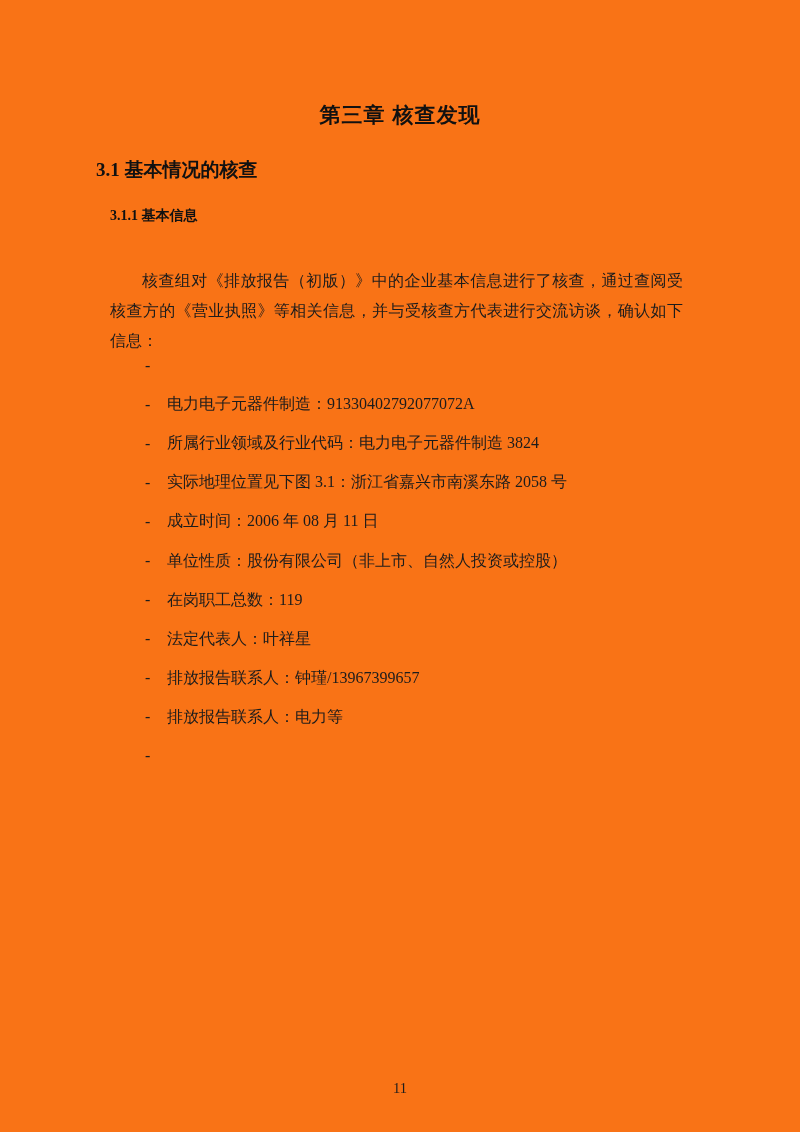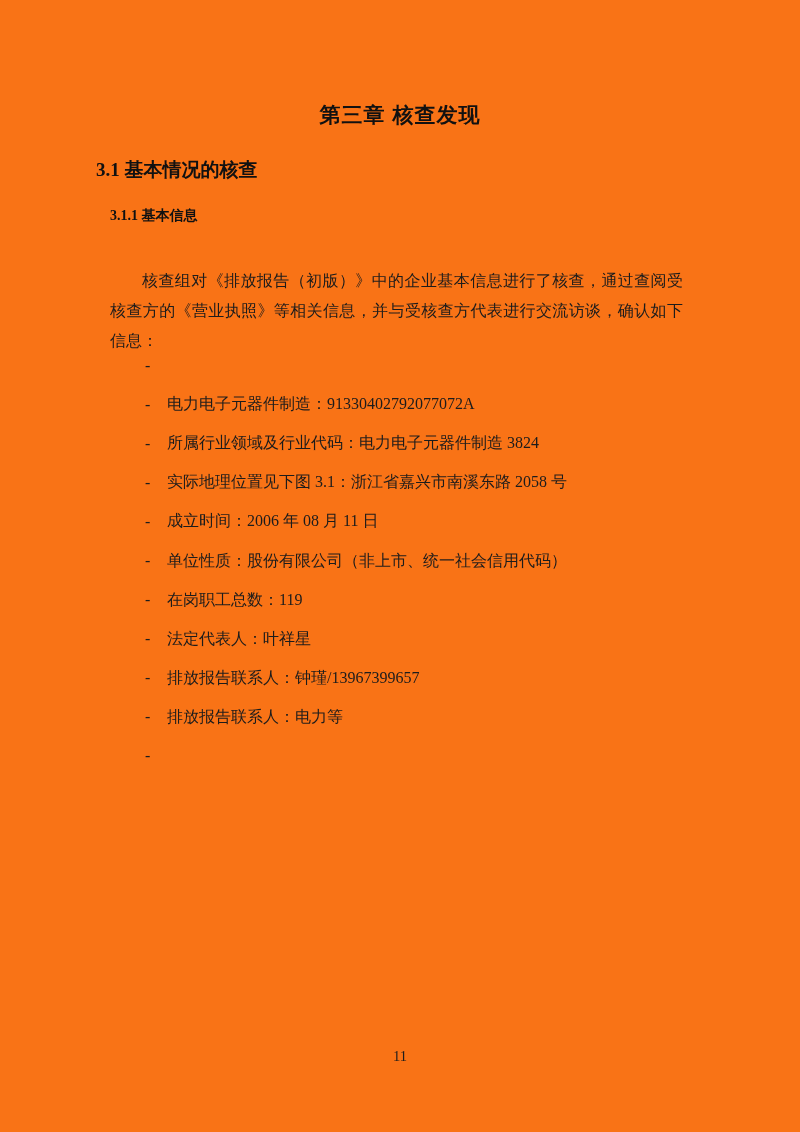--- a/index.html
+++ b/index.html
@@ -70,21 +70,21 @@
     color: #1c1c1c;
     white-space: nowrap;
   }
   .dash {
     display: inline-block;
     width: 22px;
     flex: 0 0 22px;
   }
   .page-num {
     position: absolute;
-    top: 1048px;
+    top: 1080px;
     left: 0;
     width: 100%;
     text-align: center;
     font-size: 14.5px;
     color: #1c1c1c;
   }
 </style>
 </head>
 <body>
 
@@ -113,21 +113,21 @@
     <div class="list-item">
       <span class="dash">-</span>
       <span>实际地理位置见下图 3.1：浙江省嘉兴市南溪东路 2058 号</span>
     </div>
     <div class="list-item">
       <span class="dash">-</span>
       <span>成立时间：2006 年 08 月 11 日</span>
     </div>
     <div class="list-item">
       <span class="dash">-</span>
-      <span>单位性质：股份有限公司（非上市、统一社会信用代码）</span>
+      <span>单位性质：股份有限公司（非上市、自然人投资或控股）</span>
     </div>
     <div class="list-item">
       <span class="dash">-</span>
       <span>在岗职工总数：119</span>
     </div>
     <div class="list-item">
       <span class="dash">-</span>
       <span>法定代表人：叶祥星</span>
     </div>
     <div class="list-item">

